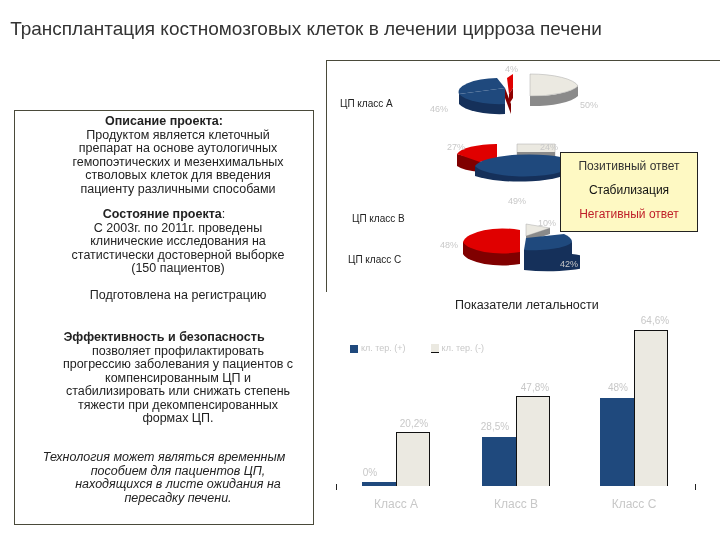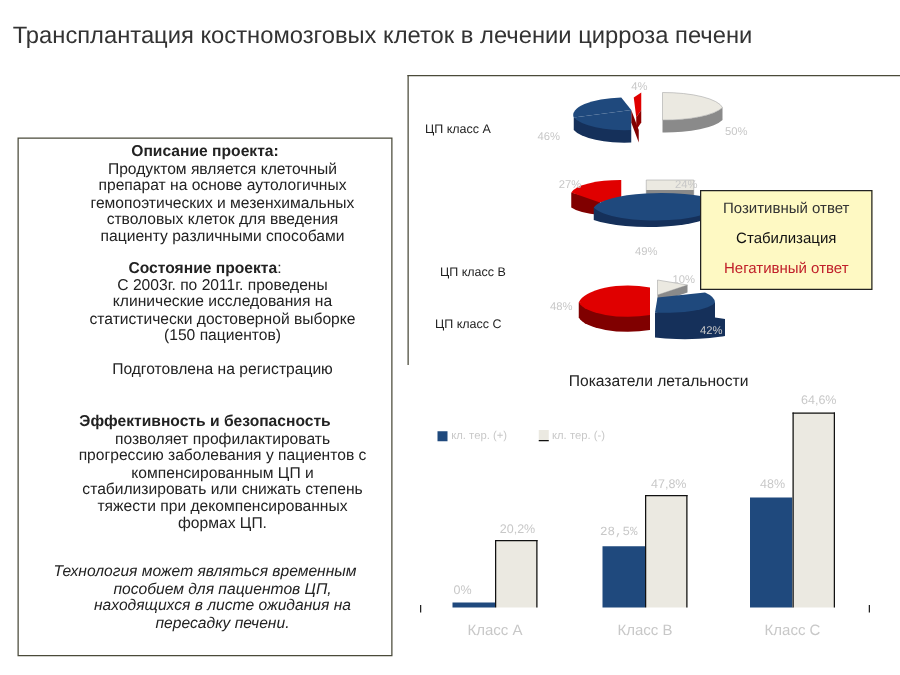--- a/index.html
+++ b/index.html
@@ -130,21 +130,21 @@
 <div style="position:absolute;left:336px;top:484px;width:1px;height:6px;background:#222;"></div>
 <div style="position:absolute;left:695px;top:484px;width:1px;height:6px;background:#222;"></div>
 
 <div class="bar blue" style="left:362px;top:482px;width:34px;height:4px;"></div>
 <div class="bar cream" style="left:396px;top:432px;width:34px;height:54px;"></div>
 <div class="blabel" style="left:350px;top:467px;width:40px;">0%</div>
 <div class="blabel" style="left:384px;top:418px;">20,2%</div>
 
 <div class="bar blue" style="left:482px;top:437px;width:34px;height:49px;"></div>
 <div class="bar cream" style="left:516px;top:396px;width:34px;height:90px;"></div>
-<div class="blabel" style="left:465px;top:421px;font-family:Liberation Mono, monospace;">28,5%</div>
+<div class="blabel" style="left:465px;top:421px;">28,5%</div>
 <div class="blabel" style="left:505px;top:382px;">47,8%</div>
 
 <div class="bar blue" style="left:600px;top:398px;width:34px;height:88px;"></div>
 <div class="bar cream" style="left:634px;top:330px;width:34px;height:156px;"></div>
 <div class="blabel" style="left:588px;top:382px;">48%</div>
 <div class="blabel" style="left:625px;top:315px;">64,6%</div>
 
 <div class="xlabel" style="left:346px;">Класс А</div>
 <div class="xlabel" style="left:466px;">Класс В</div>
 <div class="xlabel" style="left:584px;">Класс С</div>

